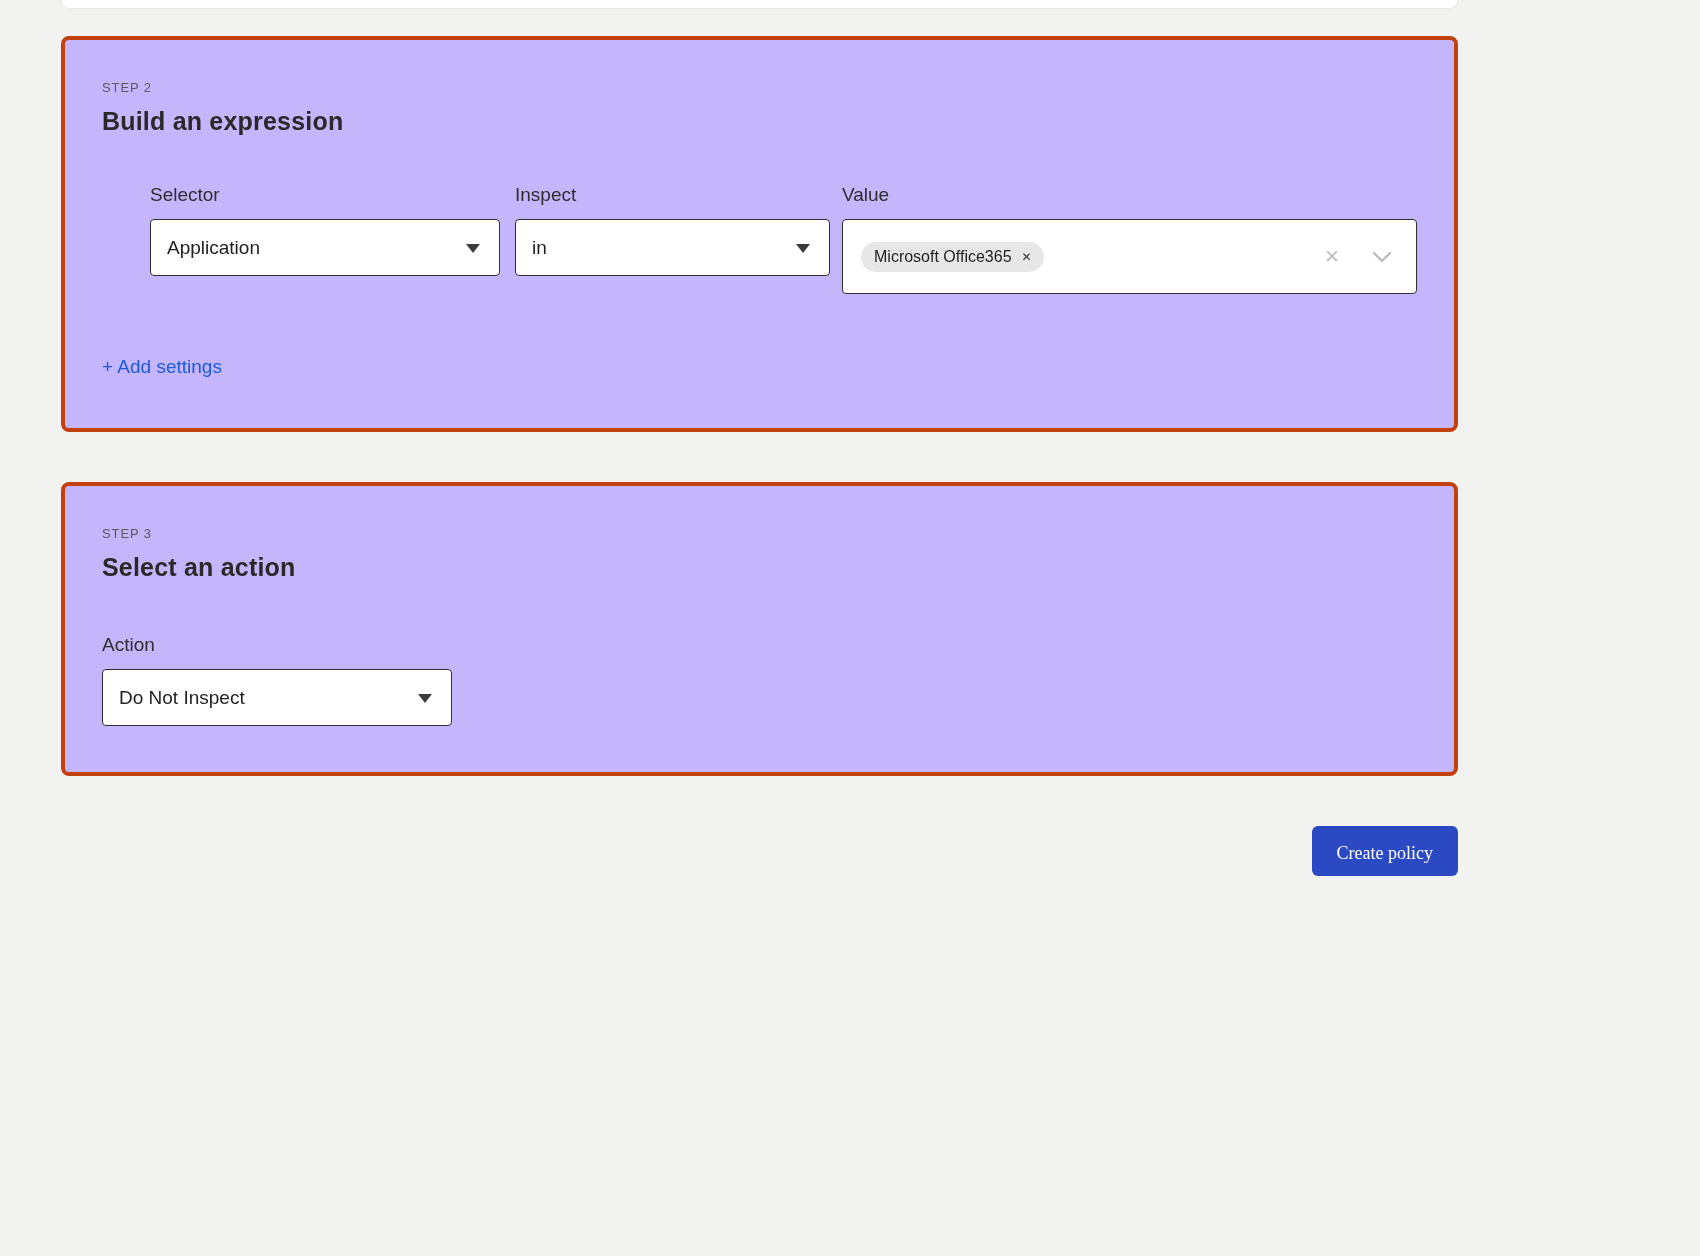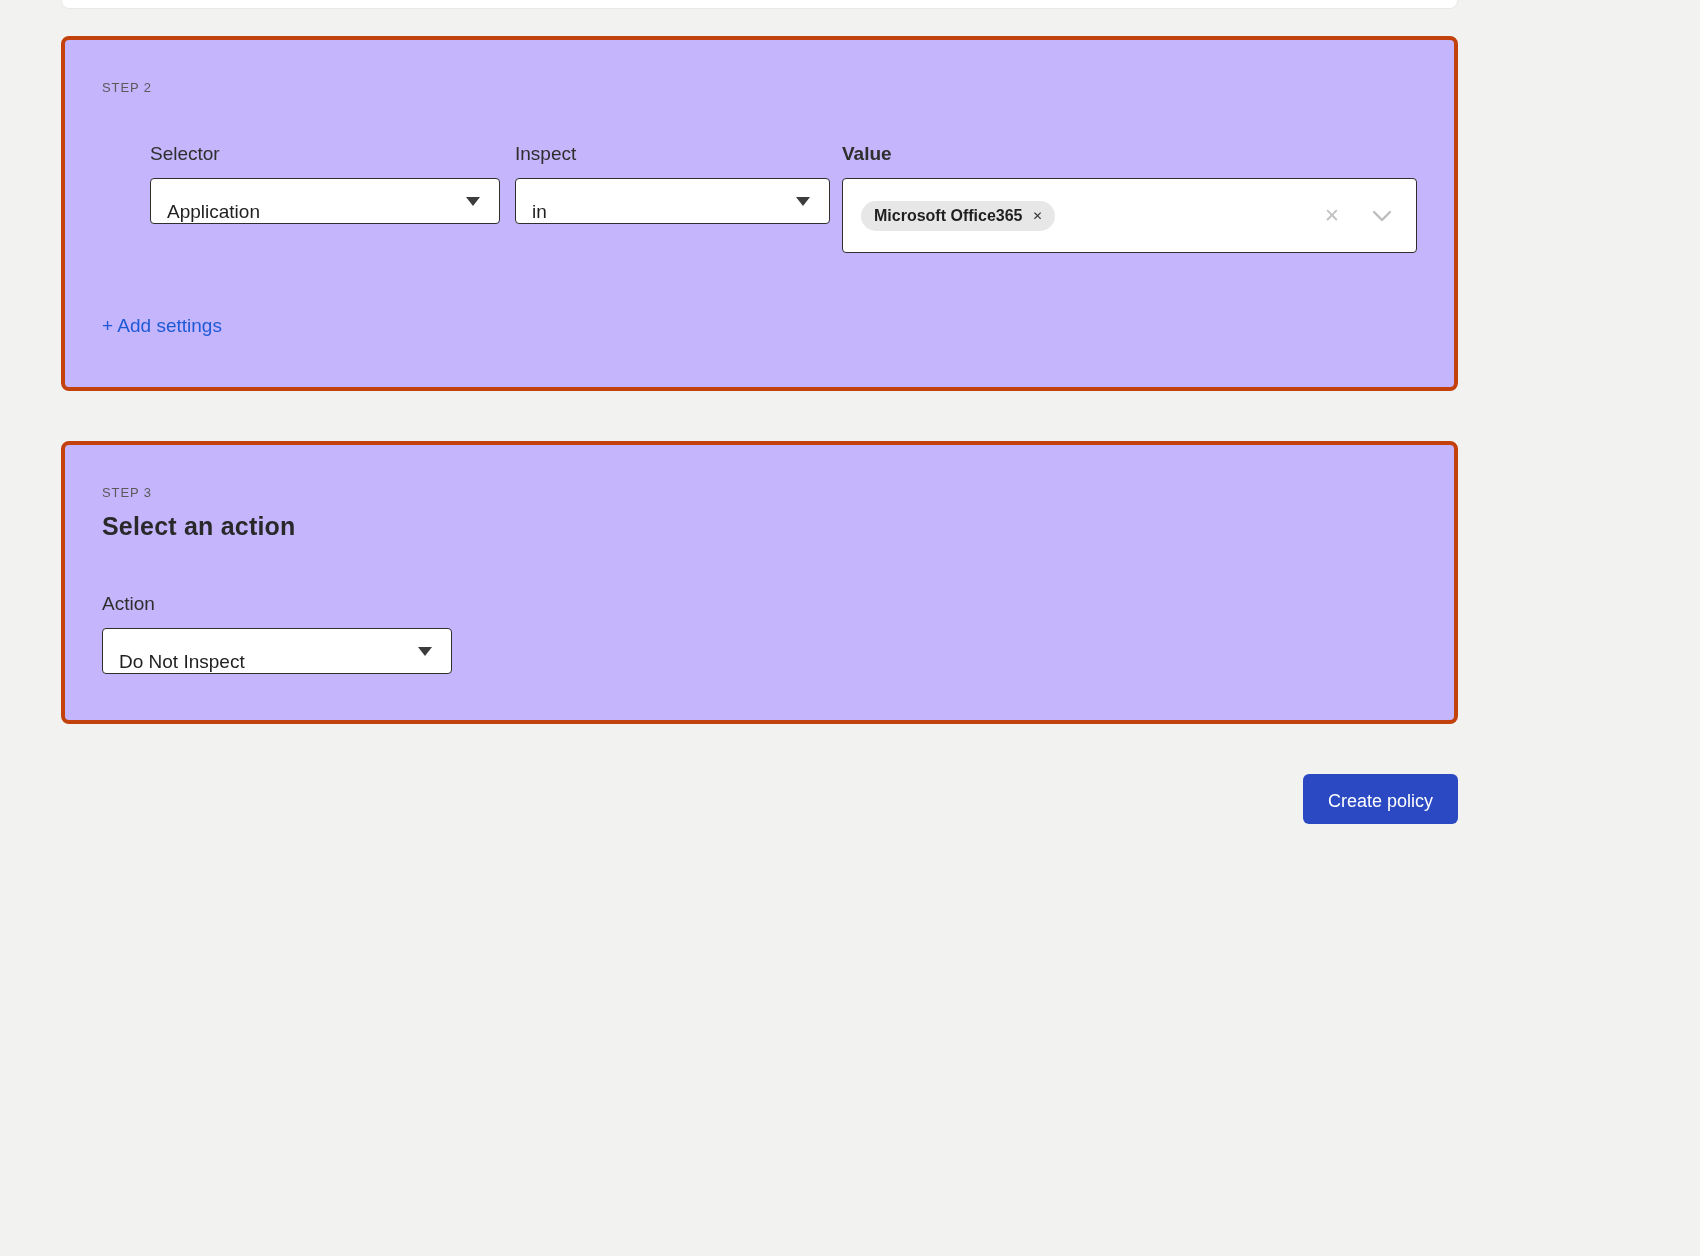--- a/index.html
+++ b/index.html
@@ -54,34 +54,34 @@
     color:#292929;
     letter-spacing:.2px;
   }
   .fields-row{
     display:flex;
     margin-top:48px;
   }
   .field{display:flex;flex-direction:column;}
   .field-selector{width:350px;margin-right:15px;margin-left:48px;}
   .field-operator{width:315px;margin-right:12px;}
-  .field-value{flex:1;font-weight:bold;}
+  .field-value{flex:1;}
   .field-label{
     font-size:19px;
     color:#2e2e2d;
     margin-bottom:13px;
   }
   .select{
     position:relative;
-    height:46px;
+    height:57px;
     border:1px solid var(--border-dark);
     border-radius:4px;
     background:#fff;
     display:flex;
-    align-items:flex-end;
+    align-items:center;
     padding:0 46px 0 16px;
     cursor:pointer;
   }
   .select-value{
     font-size:19px;
     color:#1f1f1f;
     white-space:nowrap;
     overflow:hidden;
   }
   .triangle{
@@ -162,33 +162,34 @@
     margin-top:50px;
   }
   .create-policy-btn{
     background:var(--button-blue);
     color:#ffffff;
     border:none;
     border-radius:6px;
     height:50px;
     padding:17px 25px;
     font-size:18px;
-    font-family:Liberation Sans, sans-serif;
+    font-family:Liberation Serif, serif;
     cursor:pointer;
   }
 </style>
 </head>
 <body>
 
 <div class="content">
 
   <div class="top-strip"></div>
 
   <section class="card card-step2">
     <div class="step-label">STEP 2</div>
+    <h2 class="card-title">Build an expression</h2>
 
     <div class="fields-row">
 
       <div class="field field-selector">
         <span class="field-label">Selector</span>
         <div class="select">
           <span class="select-value">Application</span>
           <span class="triangle"></span>
         </div>
       </div>

